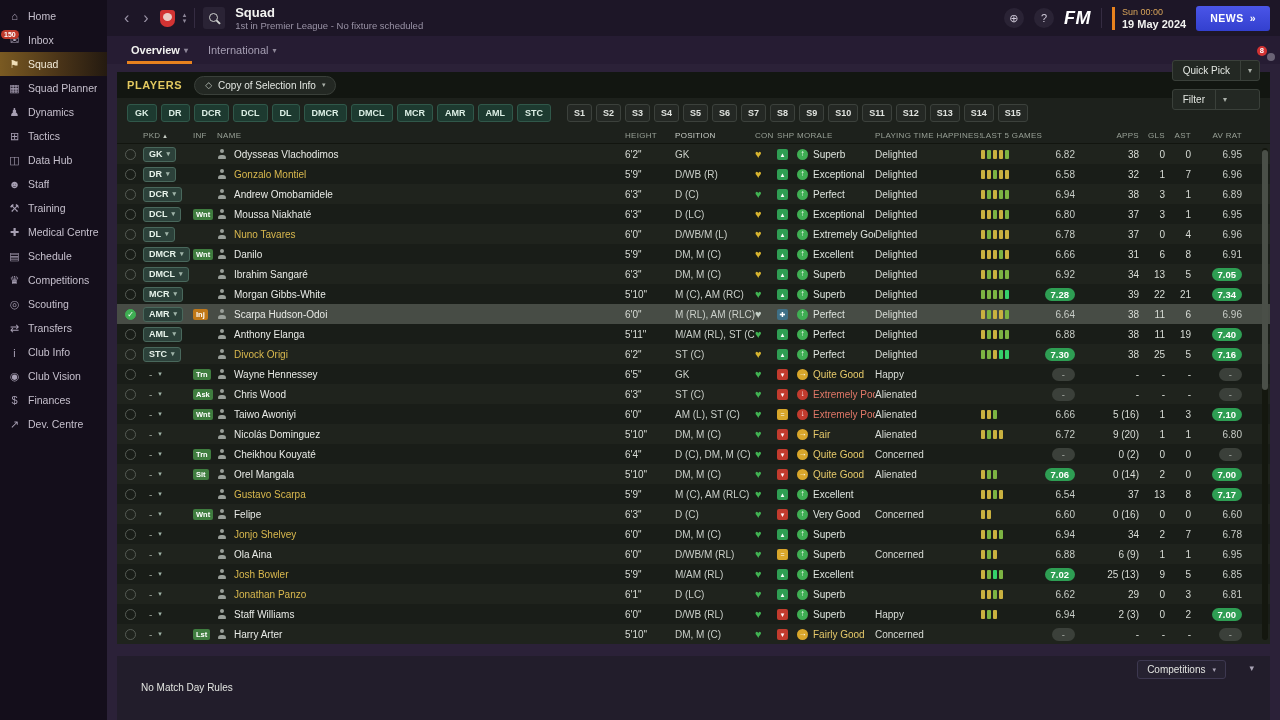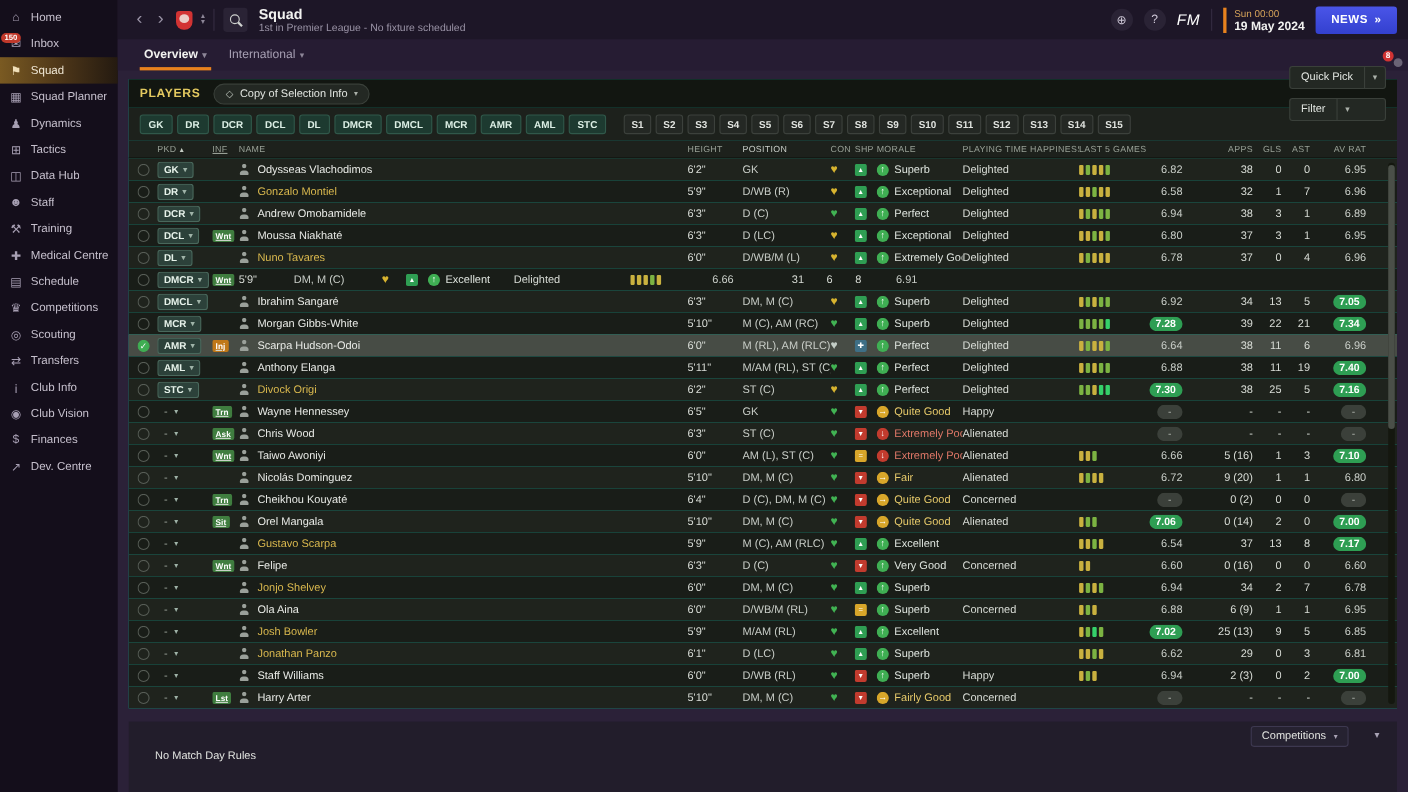--- a/index.html
+++ b/index.html
@@ -31,21 +31,21 @@
   .search-btn { width:22px; height:22px; background:#2a2335; border-radius:3px; display:flex; align-items:center; justify-content:center; cursor:pointer; }
   .mag { width:12px; height:12px; position:relative; }
   .mag::before { content:""; position:absolute; width:7px; height:7px; border:1.5px solid #cfd2cf; border-radius:50%; left:1px; top:1px; }
   .mag::after { content:""; position:absolute; width:4.5px; height:1.5px; background:#cfd2cf; transform:rotate(45deg); right:0; bottom:2px; }
   .title-block { display:flex; flex-direction:column; justify-content:center; margin-left:2px; }
   .tb-title { color:#f2f2f0; font-size:13px; font-weight:bold; line-height:14px; }
   .tb-sub { color:#9a93a6; font-size:9.5px; line-height:11px; }
   .topbar-right { margin-left:auto; display:flex; align-items:center; gap:10px; }
   .circ-icon { width:20px; height:20px; border-radius:50%; background:#2a2335; color:#cfc9d8;
     display:flex; align-items:center; justify-content:center; font-size:11px; cursor:pointer; }
-  .fm-logo { color:#fff; font-weight:normal; font-style:italic; font-size:14px; letter-spacing:0.5px; }
+  .fm-logo { color:#fff; font-weight:bold; font-style:italic; font-size:18px; letter-spacing:0.5px; }
   .date-block { border-left:3px solid var(--accent,#e8821e); padding-left:7px; display:flex; flex-direction:column; justify-content:center; }
   .date-l1 { color:#d7a45a; font-size:9px; line-height:11px; }
   .date-l2 { color:#f2f2f0; font-size:11px; font-weight:bold; line-height:12px; white-space:nowrap; }
   .news-btn { background:linear-gradient(180deg,#4a55e8,#3340cf); color:#fff; font-size:10.5px; font-weight:bold;
     border:none; border-radius:3px; height:25px; padding:0 14px; cursor:pointer; display:flex; align-items:center; gap:6px; letter-spacing:0.5px; }
 
   
   .tabstrip { height:28px; background:#261c33; display:flex; align-items:stretch; padding:0 0 0 14px; flex:none; position:relative; }
   .tab { display:flex; align-items:center; gap:4px; padding:0 10px; font-size:11px; color:#a69fb3; cursor:pointer; position:relative; }
   .tab.active { color:#f2f2f0; font-weight:bold; }
@@ -87,21 +87,21 @@
   .sort-arrow { font-size:7px; color:#c6cdc4; }
   .tbody { }
   .trow { display:flex; align-items:center; height:20px; padding:0 2px 0 8px; background:#1f231d;
     font-size:10px; color:#d8dcd6; cursor:pointer; }
   .trow.alt { background:#191d18; }
   .trow.sel-row { background:#474c45; }
   .td { display:flex; align-items:center; overflow:hidden; white-space:nowrap; }
 
   .col-sel   { width:18px; flex:none; }
   .col-pkd   { width:50px; flex:none; }
-  .col-inf   { width:24px; flex:none;text-decoration:underline; }
+  .col-inf   { width:24px; flex:none; }
   .col-name  { width:408px; flex:none; gap:7px; }
   .col-height{ width:50px; flex:none; }
   .col-pos   { width:80px; flex:none; color:#c9cec8; }
   .col-con   { width:22px; flex:none; }
   .col-shp   { width:20px; flex:none; }
   .col-morale{ width:78px; flex:none; gap:5px; }
   .col-happy { width:106px; flex:none; }
   .col-last5 { width:100px; flex:none; justify-content:space-between; padding-right:6px; }
   .col-apps  { width:58px; flex:none; }
   .col-gls   { width:26px; flex:none; }
@@ -630,20 +630,24 @@
               </div>
               <div class="td col-pkd">
                 <span class="pkd-badge">
                   <span>DMCR</span>
                   <span class="chev">▾</span>
                 </span>
               </div>
               <div class="td col-inf">
                 <span class="inf-tag green">Wnt</span>
               </div>
+              <div class="td col-name">
+                <span class="face"></span>
+                <span class="pname ">Danilo</span>
+              </div>
               <div class="td col-height">5'9"</div>
               <div class="td col-pos">DM, M (C)</div>
               <div class="td col-con">
                 <span class="heart o">♥</span>
               </div>
               <div class="td col-shp">
                 <span class="shp up">▴</span>
               </div>
               <div class="td col-morale">
                 <span class="mor-ic g">↑</span>

